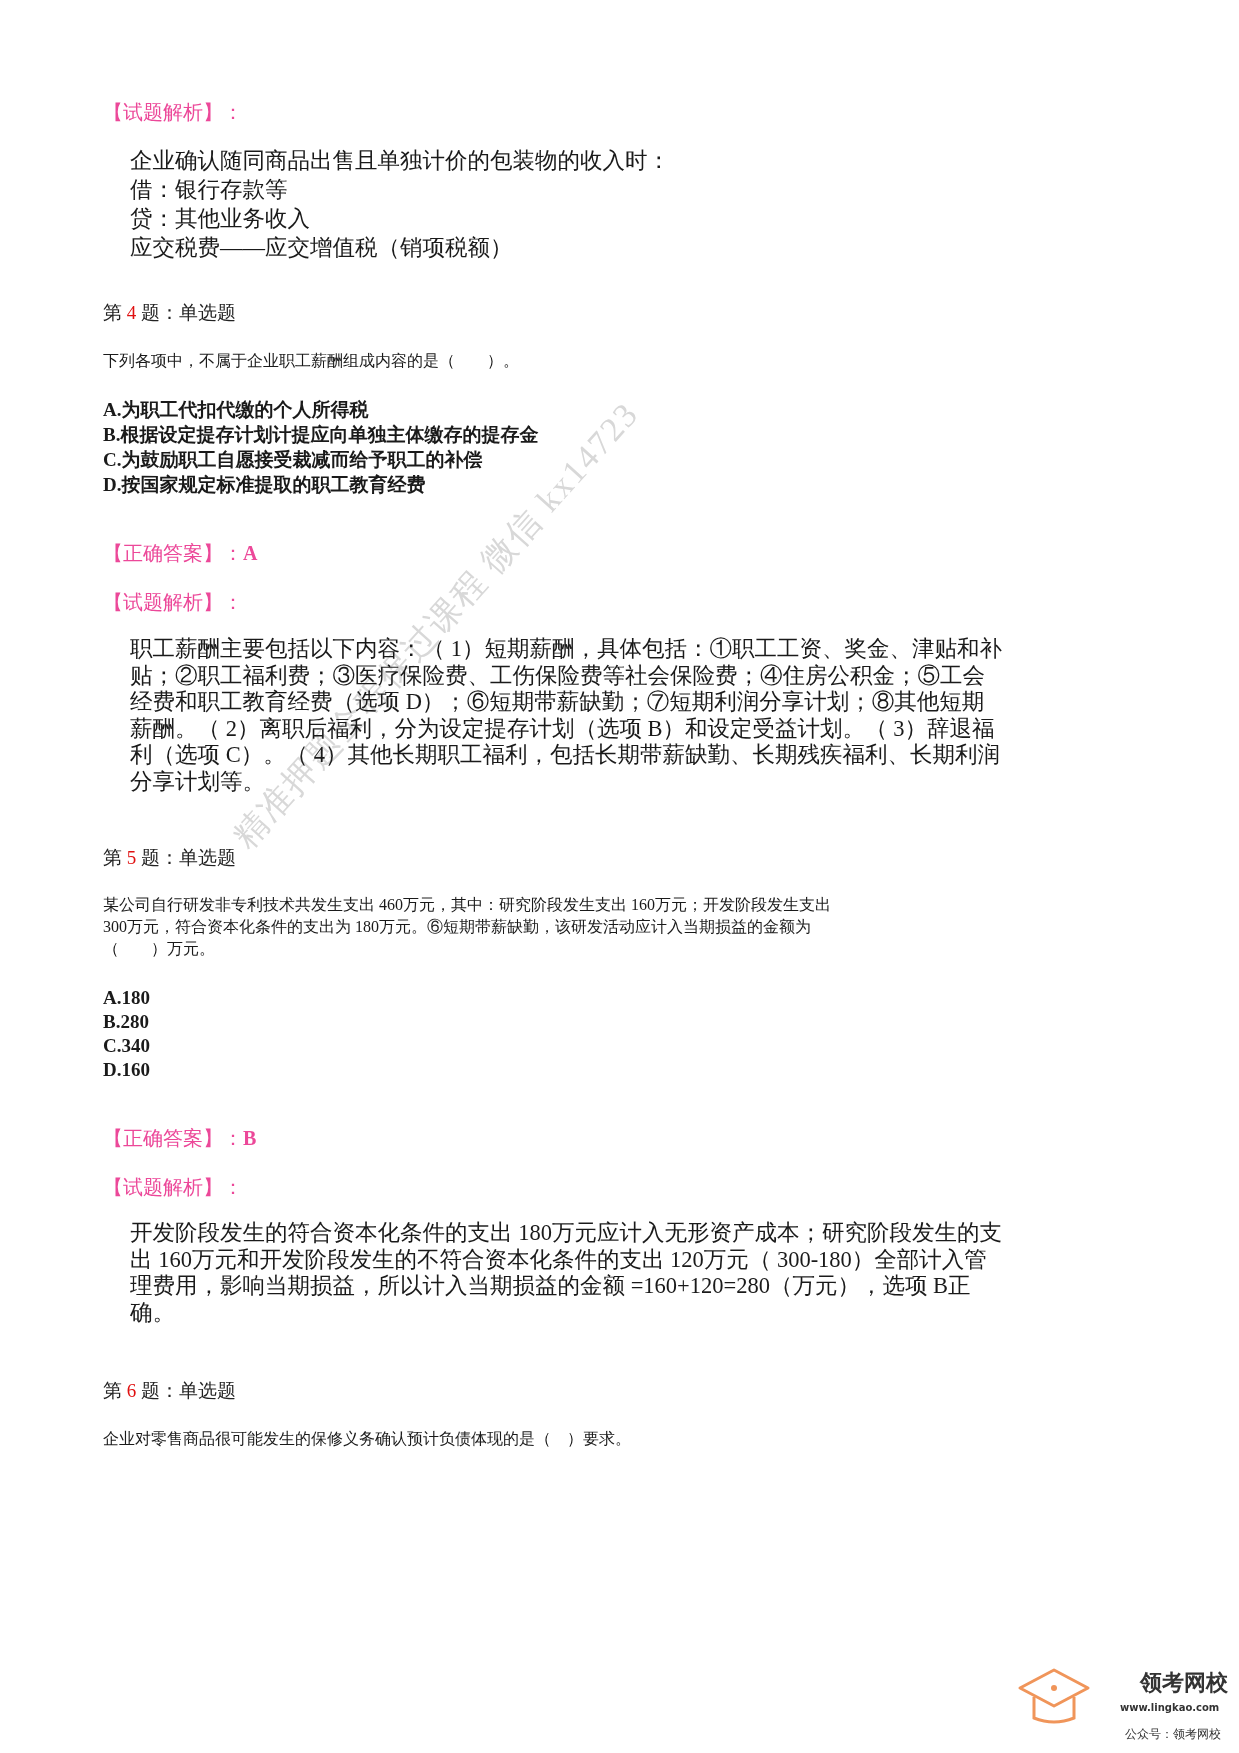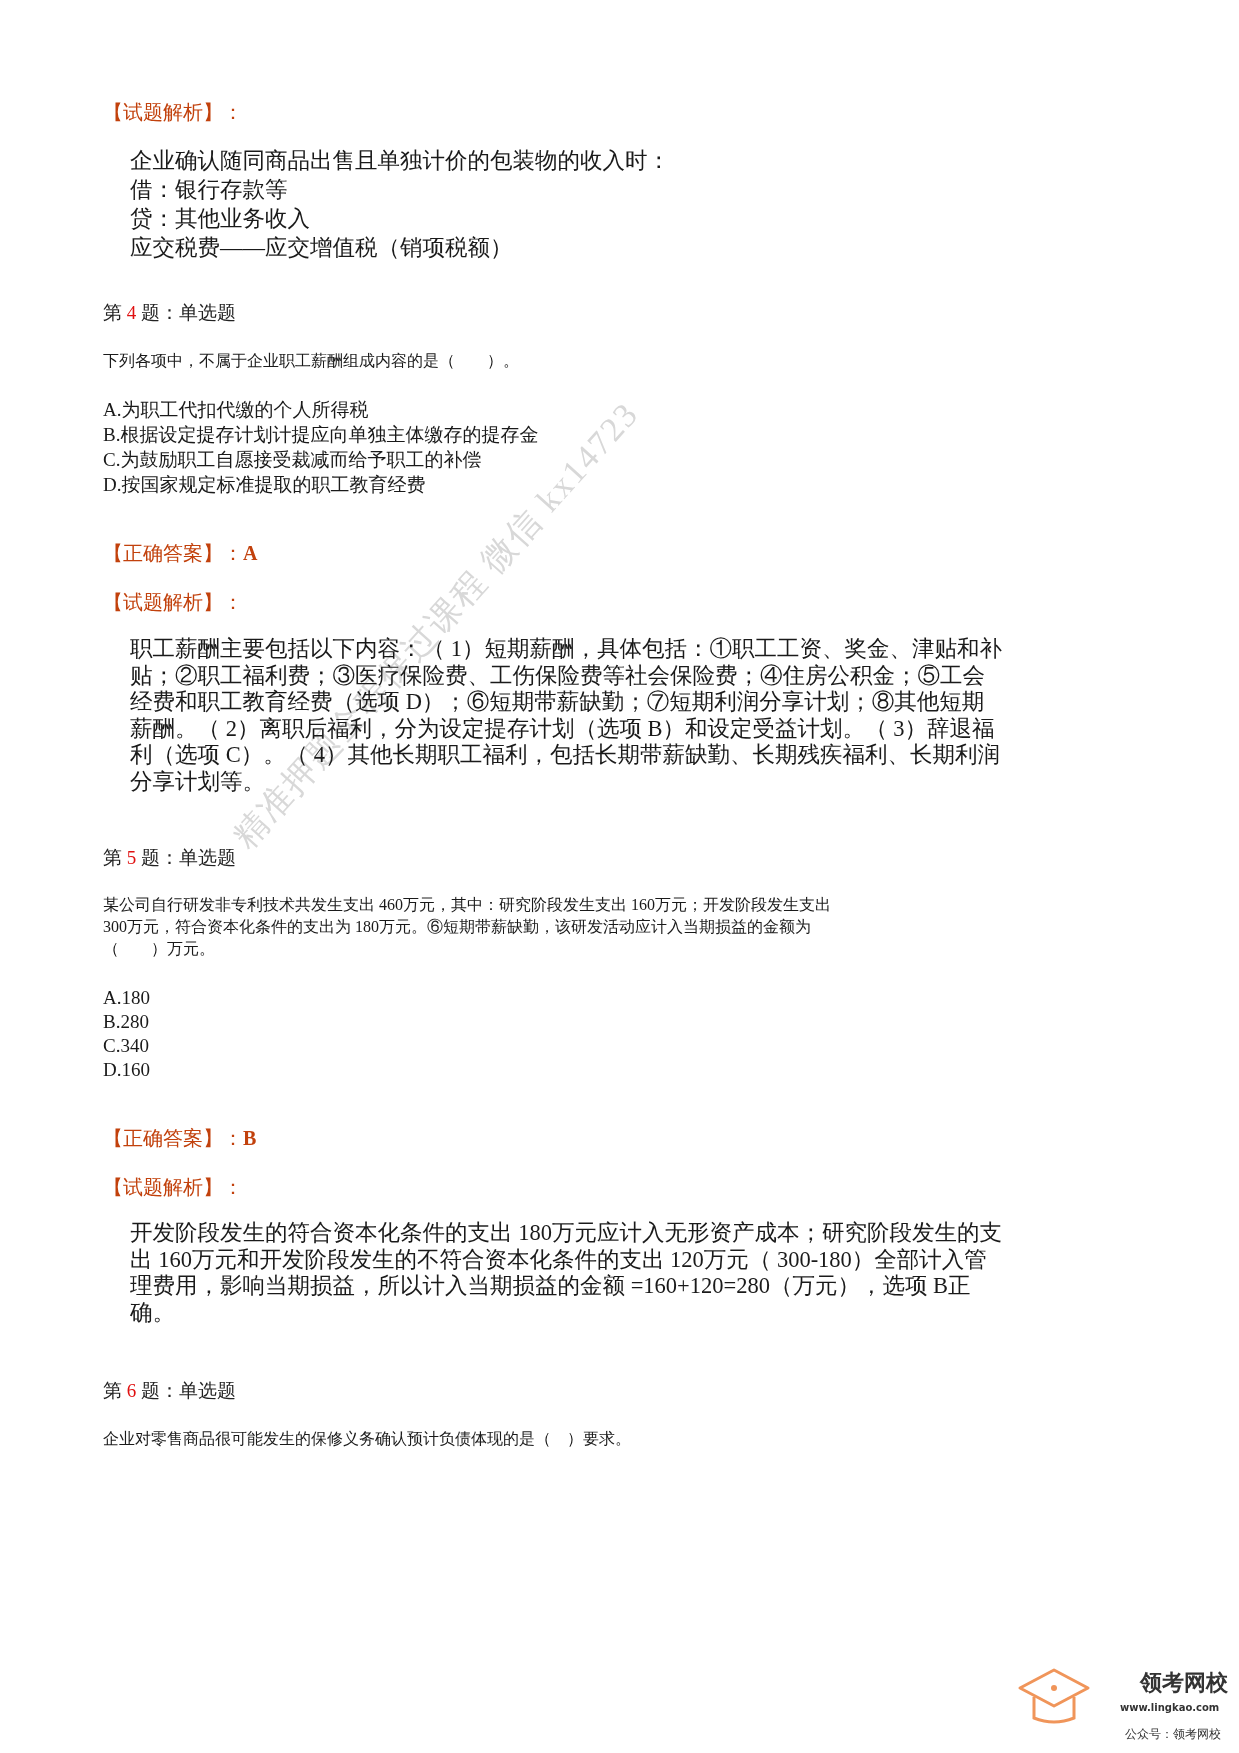--- a/index.html
+++ b/index.html
@@ -1,26 +1,26 @@
 <!DOCTYPE html>
 <html><head>
 <meta charset="utf-8">
 <style>
   html, body { margin: 0; padding: 0; background: #ffffff; }
   body {
     width: 1239px; height: 1753px; position: relative; overflow: hidden;
     font-family: "Liberation Serif", "DejaVu Serif", serif; color: #111;
   }
   .abs { position: absolute; white-space: nowrap; }
-  .red-label { color: #c2410c; font-size: 20px; }
+  .red-label { color: #ec4899; font-size: 20px; }
   .red-label b { font-weight: bold; }
   .qhead { font-size: 19px; color: #222; }
   .qhead .num { color: #e01010; }
   .stem { font-size: 16px; color: #1a1a1a; line-height: 24px; }
-  .opts { font-size: 19px; color: #1a1a1a; line-height: 25px; }
+  .opts { font-size: 19px; color: #1a1a1a; line-height: 25px; font-weight: bold; }
   .analysis { font-size: 22.5px; color: #1a1a1a; line-height: 29px; }
   .analysis.tight { line-height: 26.5px; }
   .watermark {
     position: absolute; left: 240px; top: 820px; transform: rotate(-48deg);
     transform-origin: left center; font-size: 34px; color: #d8d8d8;
     white-space: nowrap; letter-spacing: 2px;
   }
   .logo { position: absolute; left: 1030px; top: 1660px; width: 200px; height: 90px; }
   .logo-title { position: absolute; left: 110px; top: 8px; font-family: Liberation Sans, sans-serif; font-size: 22px; font-weight: bold; color: #333; }
   .logo-url { position: absolute; left: 90px; top: 42px; font-family: "DejaVu Sans", sans-serif; font-size: 10px; color: #333; font-weight: bold; }

